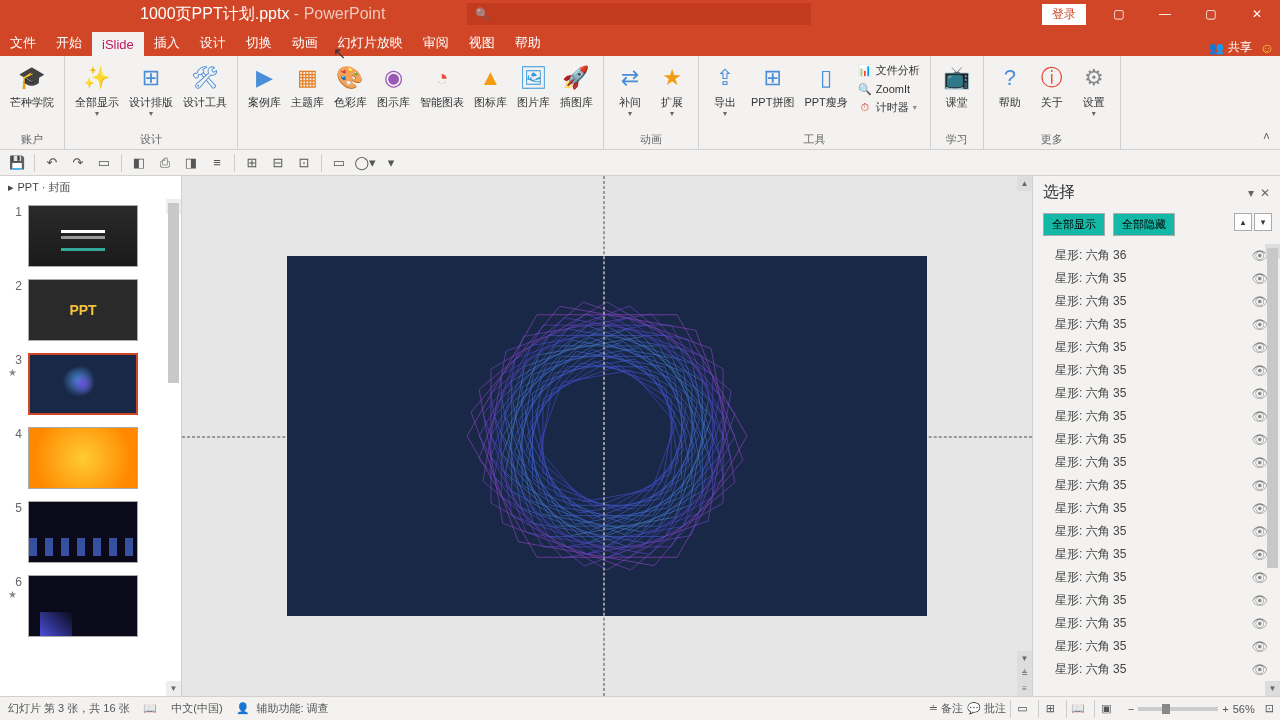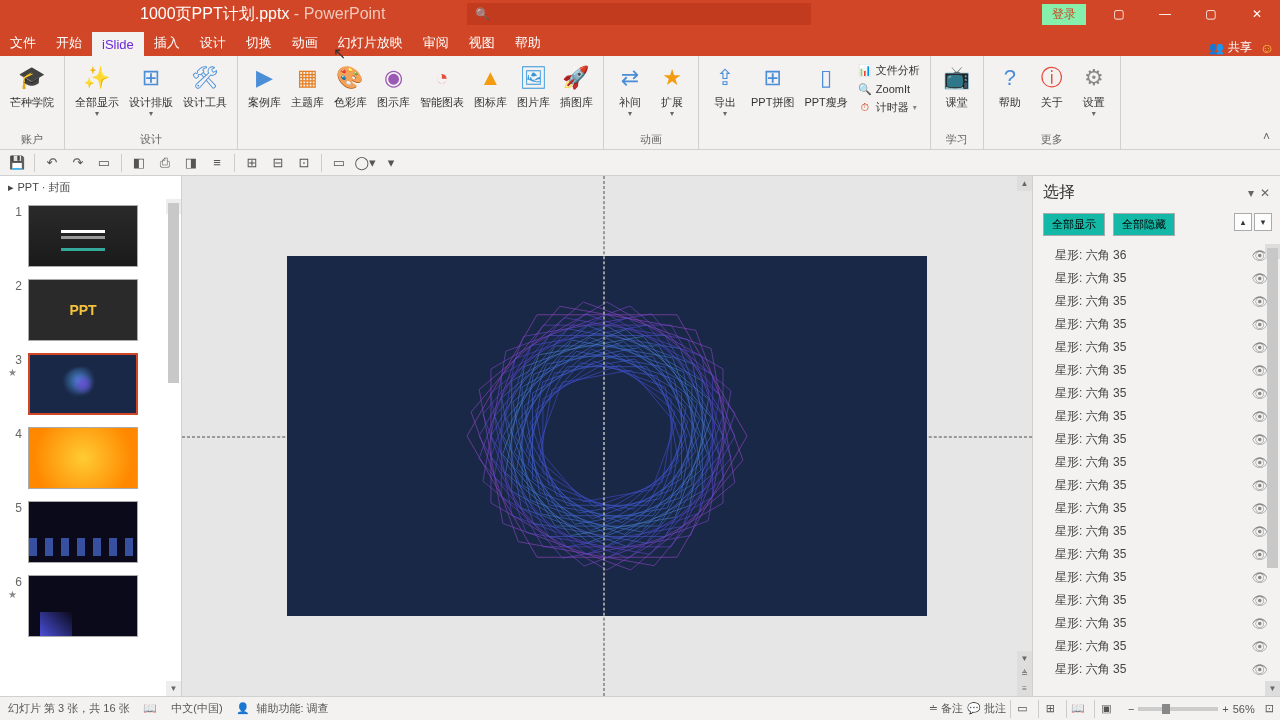--- a/index.html
+++ b/index.html
@@ -6,27 +6,27 @@
 body { width: 1280px; height: 720px; overflow: hidden; background: #fff; font-size: 12px; color: #333; }
 
 
 .titlebar { height: 28px; background: #d04626; display: flex; align-items: center; position: relative; }
 .titlebar .title { position: absolute; left: 140px; color: #fff; font-size: 16px; }
 .titlebar .title .dim { color: #f0c8bc; }
 .searchbox { position: absolute; left: 467px; width: 344px; height: 22px; background: #c23b1e; display: flex; align-items: center; padding: 0 8px; }
 .searchbox .sicon { color: #fff; opacity: .7; margin-right: 8px; }
 .searchbox input { background: transparent; border: 0; color: #f0c8bc; width: 100%; outline: none; font-size: 12px; }
 .titlebar .right { position: absolute; right: 0; display: flex; align-items: center; height: 100%; }
-.titlebar .login { background: #86efac; color: #d04626; padding: 2px 10px; margin-right: 10px; font-size: 12px; }
+.titlebar .login { background: #ffffff; color: #d04626; padding: 2px 10px; margin-right: 10px; font-size: 12px; }
 .winbtn { width: 46px; height: 28px; display: flex; align-items: center; justify-content: center; color: #fff; }
 
 
 .tabs { height: 28px; background: #d04626; display: flex; align-items: flex-end; position: relative; }
 .tab { padding: 5px 10px 4px; color: #fff; font-size: 13px; cursor: pointer; }
-.tab.active { background: #f3f2f1; color: #6d28d9; }
+.tab.active { background: #f3f2f1; color: #be185d; }
 .tabs .share { position: absolute; right: 28px; color: #fff; font-size: 12px; display: flex; align-items: center; gap: 4px; }
 .tabs .smile { position: absolute; right: 6px; color: #ffd93d; font-size: 14px; }
 
 
 .ribbon { height: 94px; background: #f3f2f1; border-bottom: 1px solid #d0d0d0; display: flex; }
 .rgroup { border-right: 1px solid #d0d0d0; padding: 4px 6px 2px; display: flex; flex-direction: column; }
 .rgroup .items { display: flex; flex: 1; gap: 2px; }
 .rgroup .label { text-align: center; font-size: 11px; color: #666; padding-top: 2px; }
 .rbtn { display: flex; flex-direction: column; align-items: center; justify-content: flex-start; padding: 2px 4px; min-width: 40px; }
 .rbtn .ricon { width: 32px; height: 32px; display: flex; align-items: center; justify-content: center; font-size: 22px; }
@@ -249,20 +249,21 @@
             <span class="sic" style="color:#d04626">🔍</span>
             <span>ZoomIt</span>
           </div>
           <div class="srow">
             <span class="sic" style="color:#d04626">⏱</span>
             <span>计时器</span> 
             <span style="font-size:8px;color:#888">▾</span>
           </div>
         </div>
       </div>
+      <div class="label">工具</div>
     </div>
     <div class="rgroup">
       <div class="items">
         <div class="rbtn">
           <div class="ricon" style="color:#e67e22">📺</div>
           <div class="rlabel">课堂</div>
         </div>
       </div>
       <div class="label">学习</div>
     </div>

